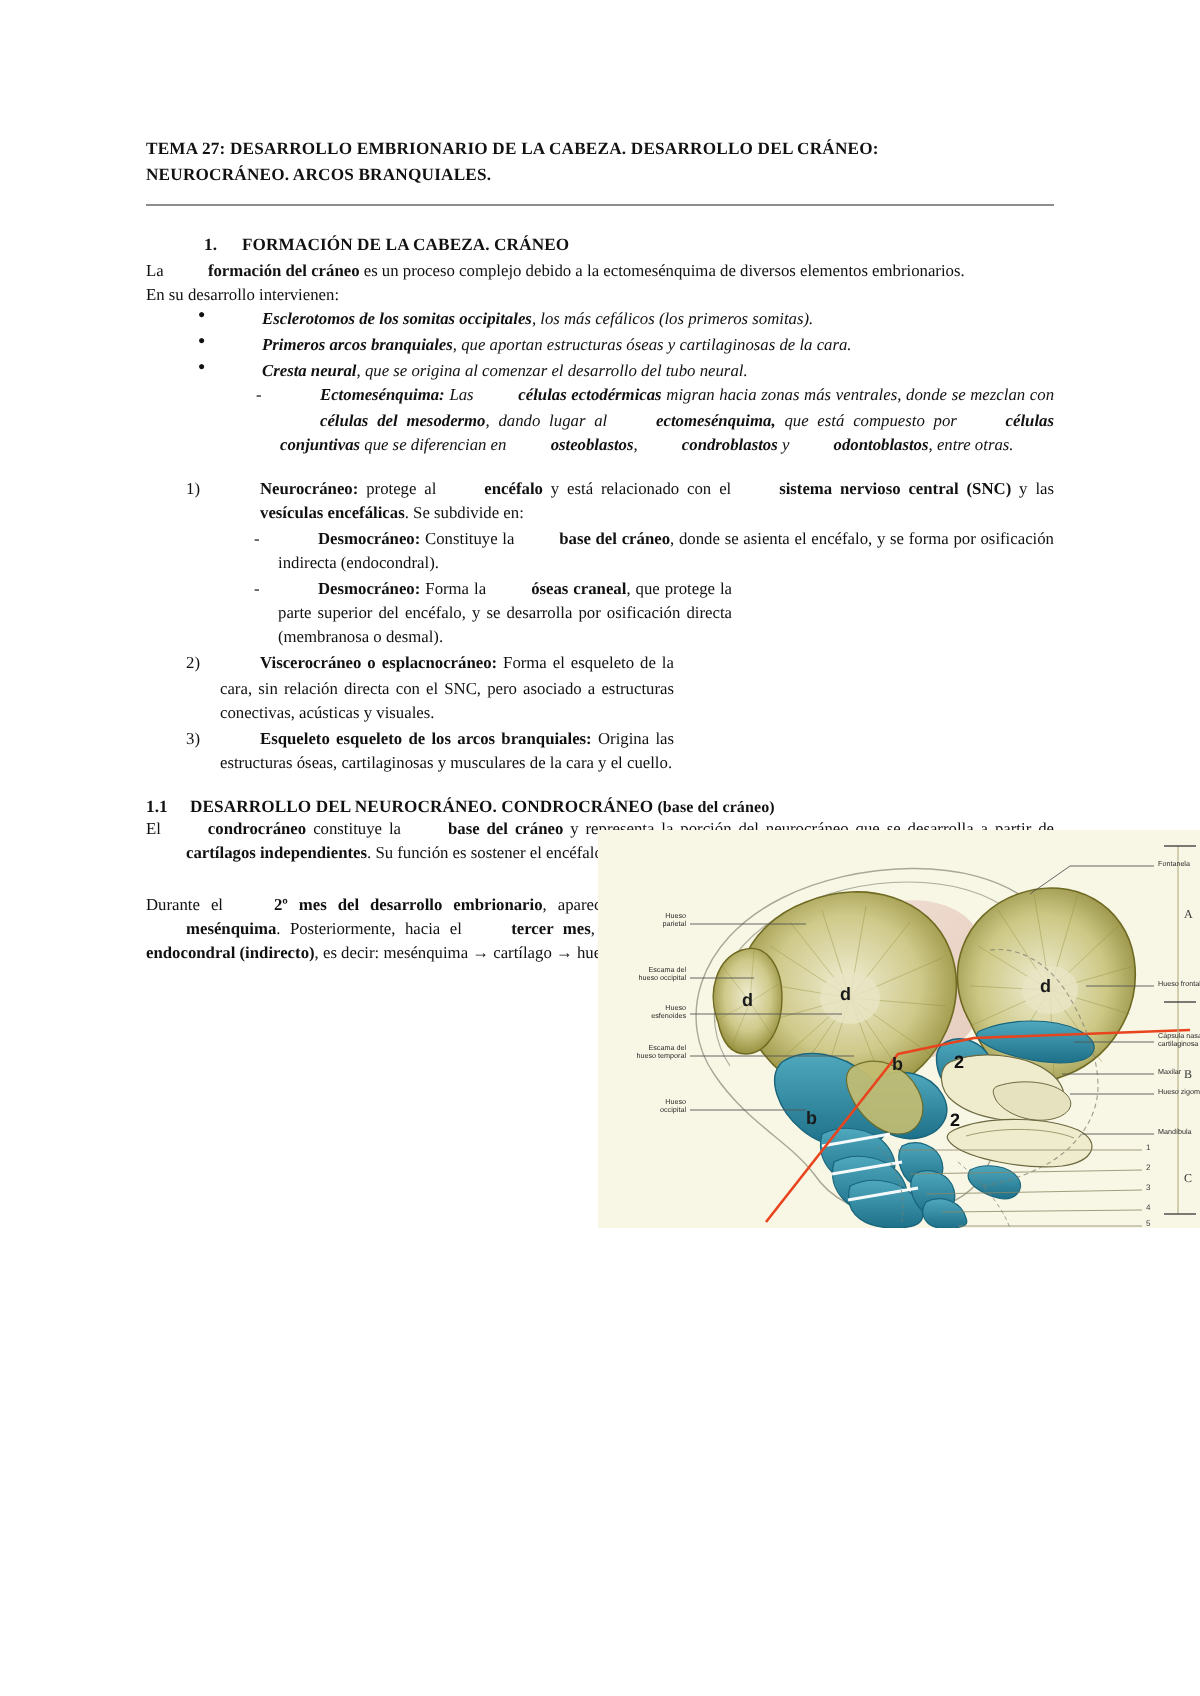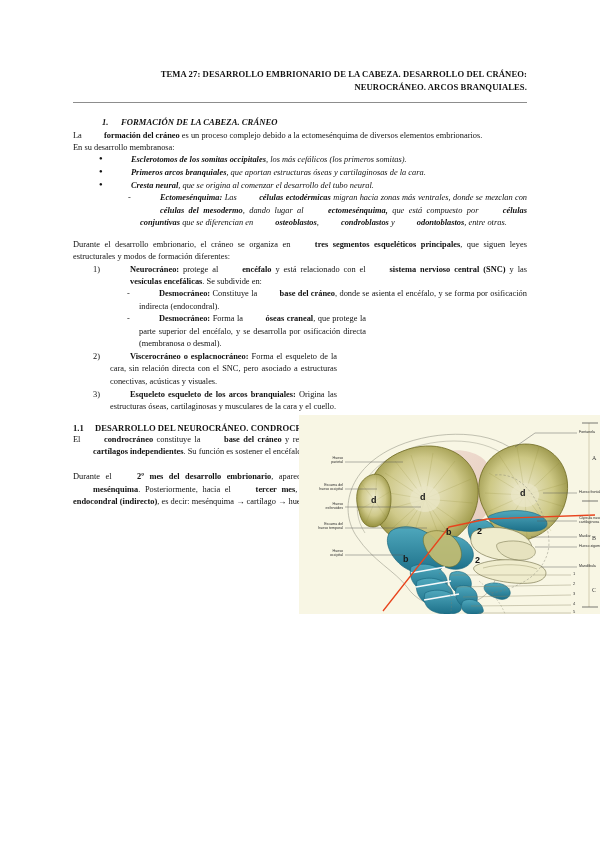--- a/index.html
+++ b/index.html
@@ -24,41 +24,40 @@
   }
   .content {
     position: absolute;
     left: 73px;
     top: 68px;
     width: 454px;
   }
 
   
   .doc-title {
-    text-align: right;
+    text-align: left;
     font-weight: bold;
     font-size: 8.6px;
     line-height: 1.55;
     letter-spacing: 0.1px;
   }
   .title-rule {
     border: 0;
     border-top: 1px solid #8d8d8d;
     margin: 7px 0 0 0;
     width: 100%;
   }
 
   
   .h-num {
     font-weight: bold;
     font-size: 8.6px;
     margin: 14px 0 3px 0;
     padding-left: 29px;
     letter-spacing: 0.05px;
-    font-style: italic;
   }
   .h-num .num { display: inline-block; width: 19px; }
   .h-sub {
     font-weight: bold;
     font-size: 8.6px;
     margin: 0 0 1px 0;
     letter-spacing: 0.05px;
   }
   .h-sub .num { display: inline-block; width: 22px; }
 
@@ -203,35 +202,34 @@
       <div class="doc-title">NEUROCRÁNEO. ARCOS BRANQUIALES.</div>
     </div>
     <hr class="title-rule">
 
     <div class="h-num">
       <span class="num">1.</span><span>FORMACIÓN DE LA CABEZA. CRÁNEO</span>
     </div>
 
     <p><span>La </span><b>formación del cráneo</b><span> es un proceso complejo debido a la ectomesénquima de diversos elementos embrionarios.</span></p>
 
-    <p><span>En su desarrollo membranosa:</span></p>
+    <p><span>En su desarrollo intervienen:</span></p>
 
     <ul class="bullets">
       <li><b>Esclerotomos de los somitas occipitales</b><span>, los más cefálicos (los primeros somitas).</span></li>
       <li><b>Primeros arcos branquiales</b><span>, que aportan estructuras óseas y cartilaginosas de la cara.</span></li>
       <li><b>Cresta neural</b><span>, que se origina al comenzar el desarrollo del tubo neural.</span>
         <ul class="dashes inner">
           <li><b>Ectomesénquima:</b><span> Las </span><b>células ectodérmicas</b><span> migran hacia zonas más ventrales, donde se mezclan con </span><b>células del mesodermo</b><span>, dando lugar al </span><b>ectomesénquima,</b><span> que está compuesto por </span><b>células conjuntivas</b><span> que se diferencian en </span><b>osteoblastos</b><span>, </span><b>condroblastos</b><span> y </span><b>odontoblastos</b><span>, entre otras.</span></li>
         </ul>
       </li>
     </ul>
 
     <div class="gap"></div>
 
-    <p><span>Durante el desarrollo embrionario, el cráneo se organiza en </span><b>tres segmentos esqueléticos principales</b><span>, que siguen leyes estructurales y modos de formación diferentes:</span></p>
 
     <ol class="numbered">
       <li><b>Neurocráneo:</b><span> protege al </span><b>encéfalo</b><span> y está relacionado con el </span><b>sistema nervioso central (SNC)</b><span> y las </span><b>vesículas encefálicas</b><span>. Se subdivide en:</span>
         <ul class="dashes inner">
           <li><b>Desmocráneo:</b><span> Constituye la </span><b>base del cráneo</b><span>, donde se asienta el encéfalo, y se forma por osificación indirecta (endocondral).</span></li>
           <li class="narrow"><b>Desmocráneo:</b><span> Forma la </span><b>óseas craneal</b><span>, que protege la parte superior del encéfalo, y se desarrolla por osificación directa (membranosa o desmal).</span></li>
         </ul>
       </li>
       <li class="narrow"><b>Viscerocráneo o esplacnocráneo:</b><span> Forma el esqueleto de la cara, sin relación directa con el SNC, pero asociado a estructuras conectivas, acústicas y visuales.</span></li>
       <li class="narrow"><b>Esqueleto esqueleto de los arcos branquiales:</b><span> Origina las estructuras óseas, cartilaginosas y musculares de la cara y el cuello.</span></li>

